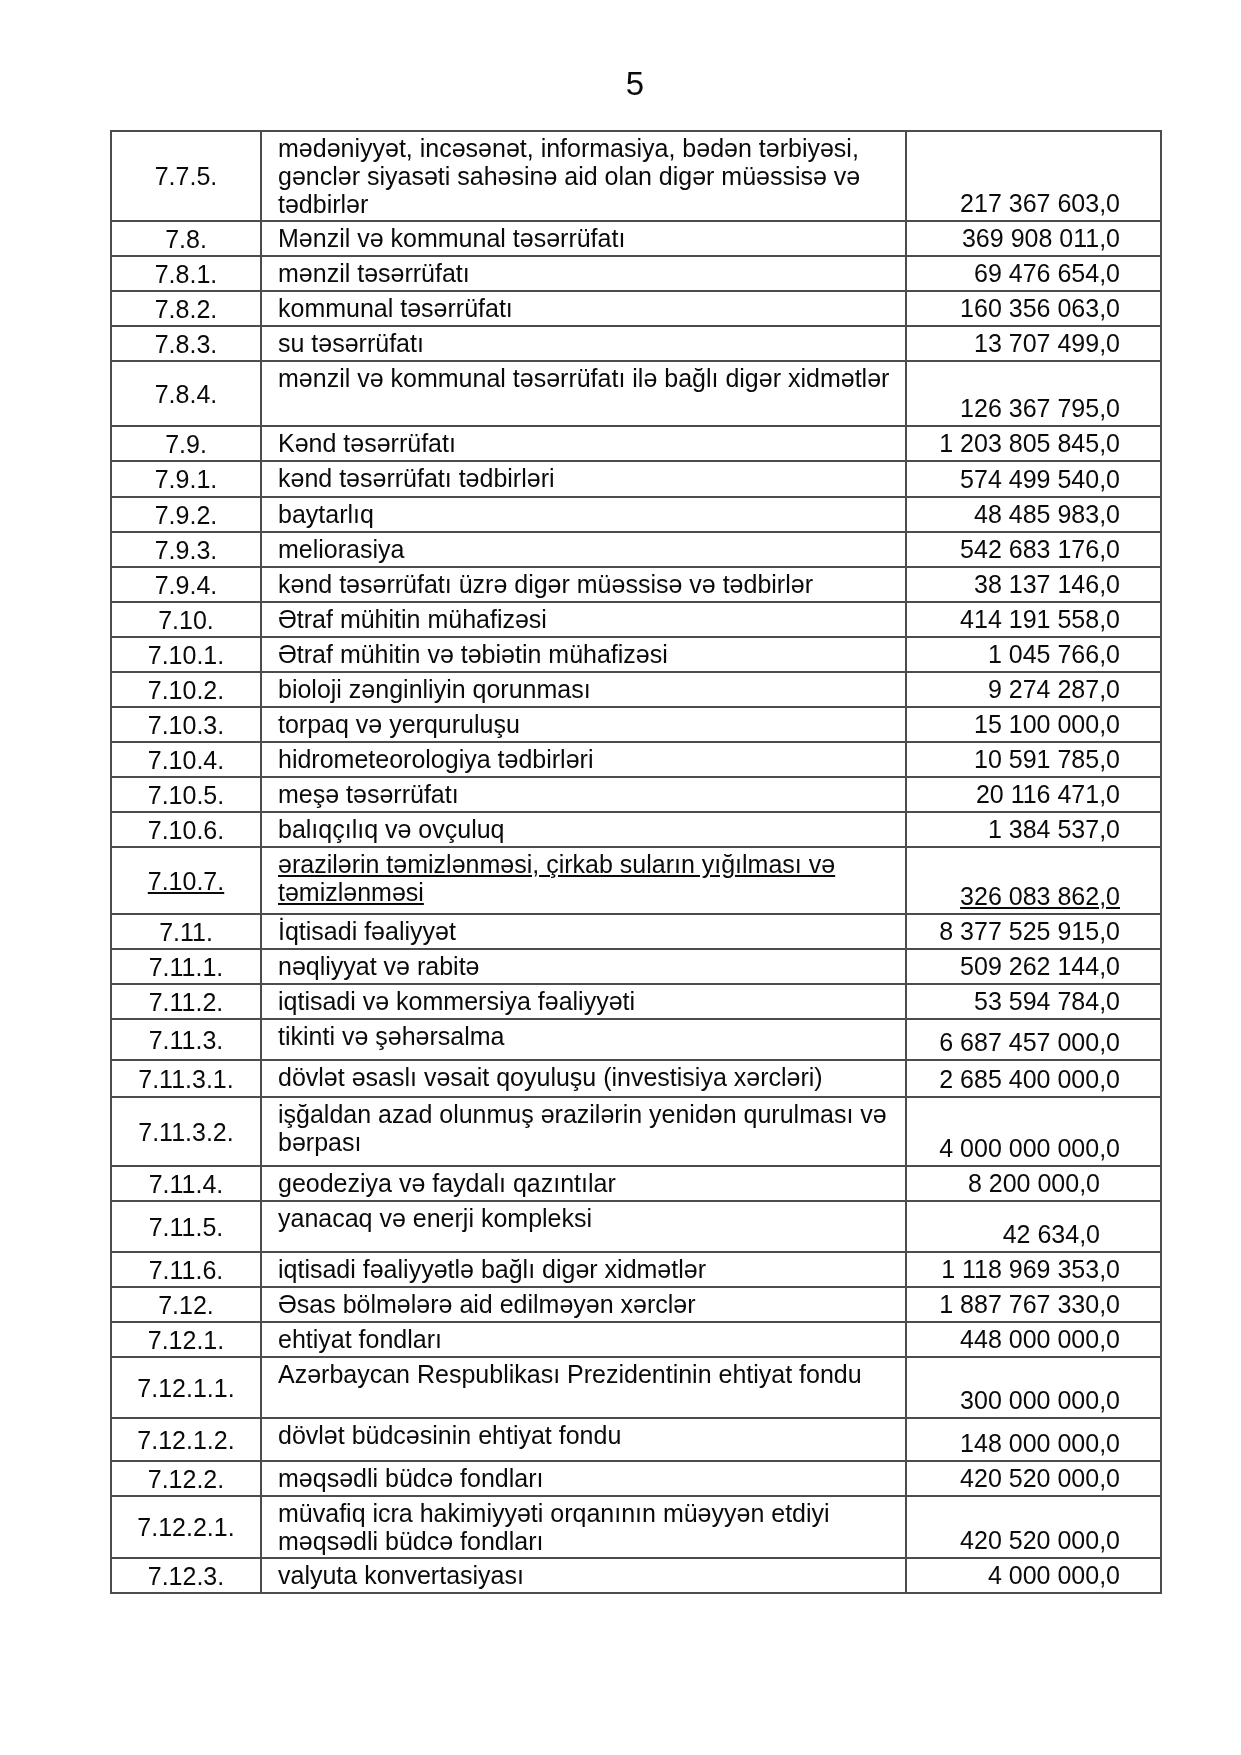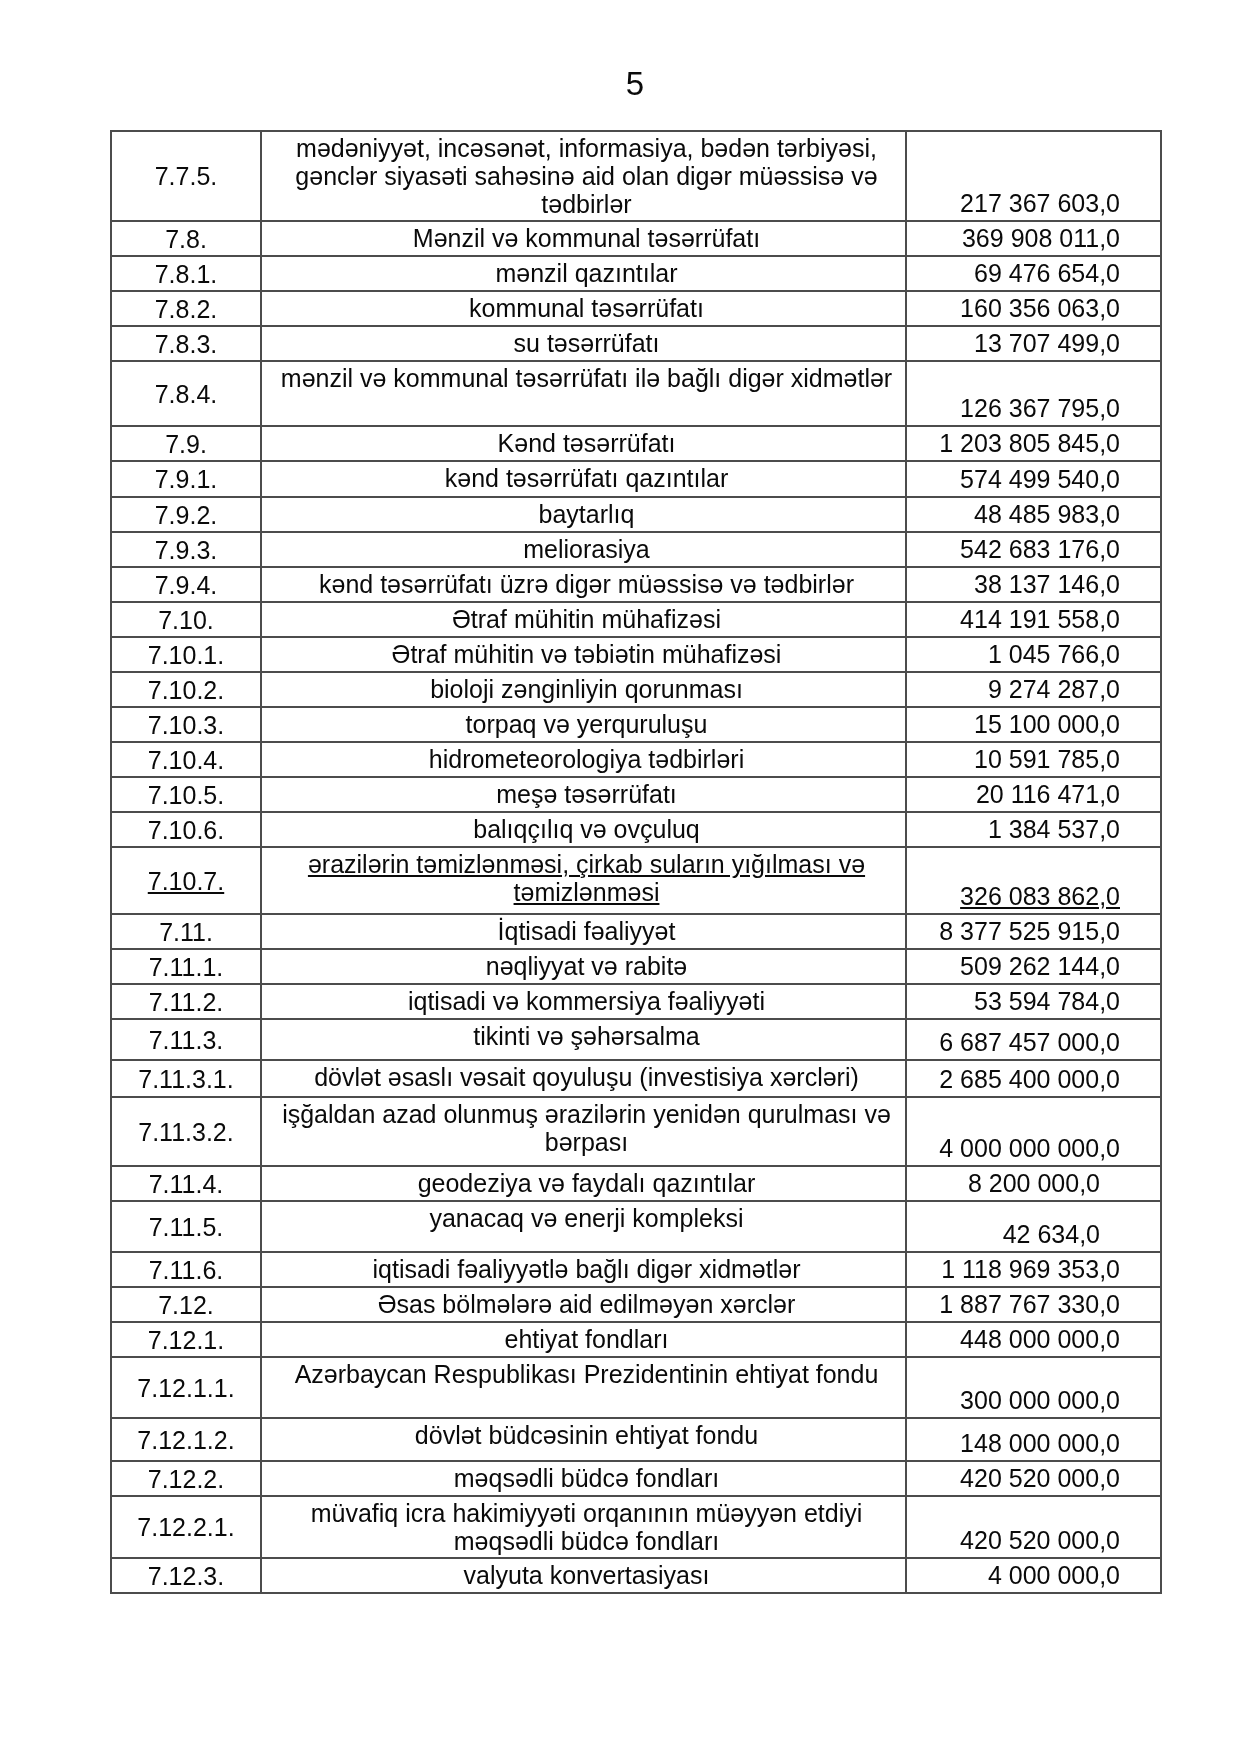--- a/index.html
+++ b/index.html
@@ -36,21 +36,20 @@
   td.code {
     width: 150px;
     text-align: center;
     vertical-align: middle;
     padding: 1px 4px;
   }
   td.desc {
     width: 645px;
     vertical-align: top;
     padding: 2px 10px 2px 16px;
-    text-align: center;
   }
   td.amount {
     width: 255px;
     text-align: right;
     vertical-align: bottom;
     padding: 2px 40px 3px 0;
     white-space: nowrap;
   }
   td.amount.amount-gap {
     padding-right: 60px;
@@ -69,21 +68,21 @@
     <td class="desc">mədəniyyət, incəsənət, informasiya, bədən tərbiyəsi, gənclər siyasəti sahəsinə aid olan digər müəssisə və tədbirlər</td>
     <td class="amount">217 367 603,0</td>
   </tr>
         <tr style="height: 30px;">
     <td class="code">7.8.</td>
     <td class="desc">Mənzil və kommunal təsərrüfatı</td>
     <td class="amount">369 908 011,0</td>
   </tr>
         <tr style="height: 27px;">
     <td class="code">7.8.1.</td>
-    <td class="desc">mənzil qazıntılar</td>
+    <td class="desc">mənzil təsərrüfatı</td>
     <td class="amount">69 476 654,0</td>
   </tr>
         <tr style="height: 27px;">
     <td class="code">7.8.2.</td>
     <td class="desc">kommunal təsərrüfatı</td>
     <td class="amount">160 356 063,0</td>
   </tr>
         <tr style="height: 28px;">
     <td class="code">7.8.3.</td>
     <td class="desc">su təsərrüfatı</td>
@@ -94,21 +93,21 @@
     <td class="desc">mənzil və kommunal təsərrüfatı ilə bağlı digər xidmətlər</td>
     <td class="amount">126 367 795,0</td>
   </tr>
         <tr style="height: 27px;">
     <td class="code">7.9.</td>
     <td class="desc">Kənd təsərrüfatı</td>
     <td class="amount">1 203 805 845,0</td>
   </tr>
         <tr style="height: 36px;">
     <td class="code">7.9.1.</td>
-    <td class="desc">kənd təsərrüfatı qazıntılar</td>
+    <td class="desc">kənd təsərrüfatı tədbirləri</td>
     <td class="amount">574 499 540,0</td>
   </tr>
         <tr style="height: 35px; border-radius: 9px;">
     <td class="code">7.9.2.</td>
     <td class="desc">baytarlıq</td>
     <td class="amount">48 485 983,0</td>
   </tr>
         <tr style="height: 35px;">
     <td class="code">7.9.3.</td>
     <td class="desc">meliorasiya</td>

